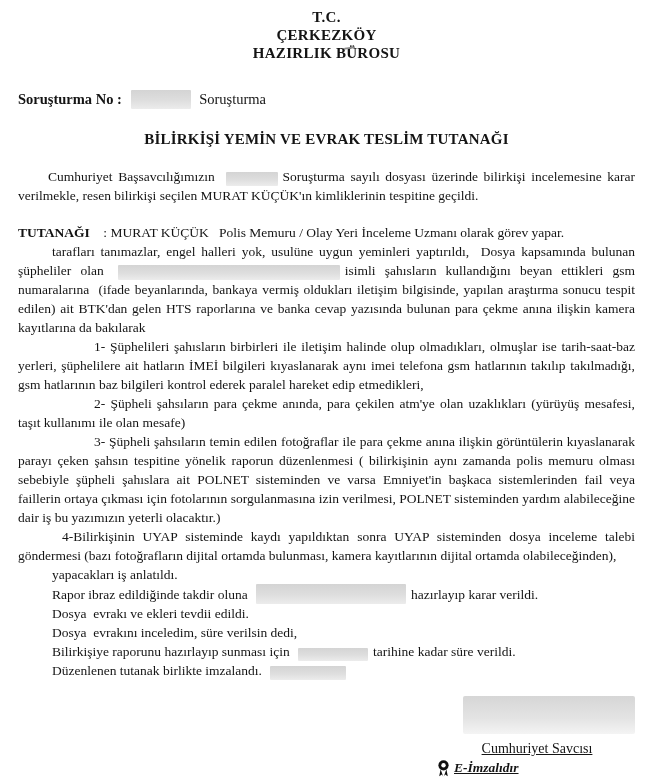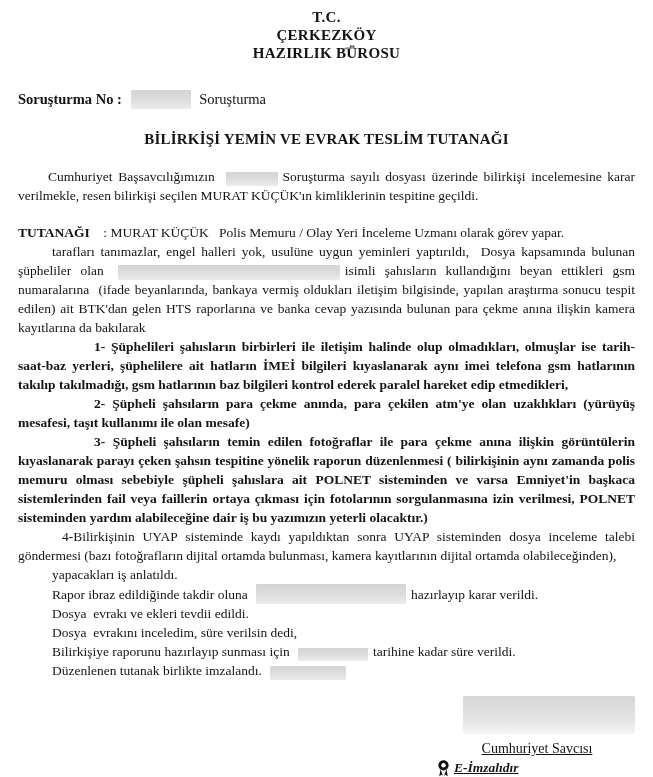--- a/index.html
+++ b/index.html
@@ -27,21 +27,21 @@
   .doc-title{
     margin-top:21px;text-align:center;font-weight:bold;
     font-size:15px;line-height:19px;letter-spacing:.2px;
   }
   
   .body-text{margin-top:13px;font-size:13.5px;line-height:19px;}
   .para{margin:0;text-align:justify;}
   .para.gap-above{margin-top:18px;}
   .para.indent-p1{text-indent:30px;}
   .para.indent-md{text-indent:34px;}
-  .para.indent-item{text-indent:76px;font-weight:bold;}
+  .para.indent-item{text-indent:76px;}
   .para.indent-item4{text-indent:44px;}
   .para.left{text-align:left;}
   .b{font-weight:bold;}
   
   .redact{
     display:inline-block;
     background:linear-gradient(180deg,#d4d4d4 0%,#dedede 55%,#ececec 100%);
     vertical-align:text-bottom;
     margin:0 5px -2px 5px;
     border-radius:1px;

